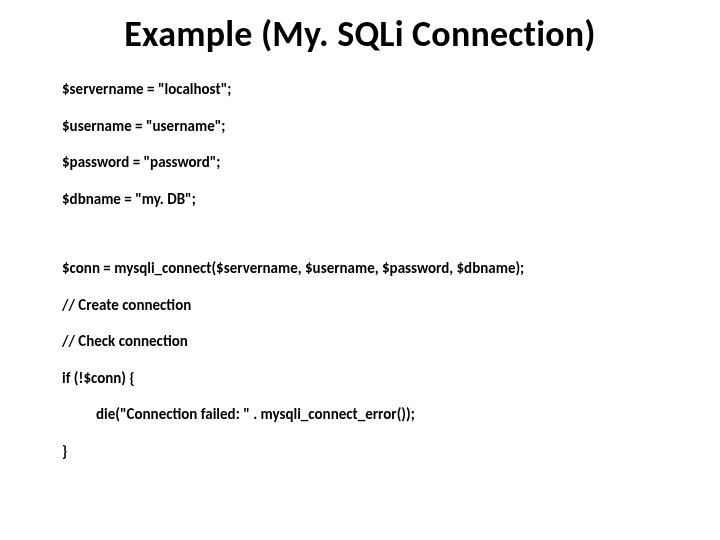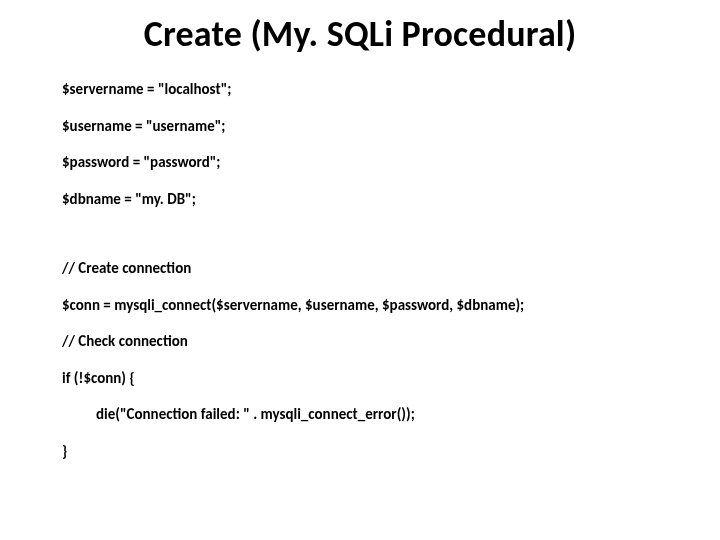--- a/index.html
+++ b/index.html
@@ -32,30 +32,30 @@
     white-space: pre;
   }
   .ind1 { padding-left: 34px; }
   .ind2 { padding-left: 68px; }
   .blank { height: 14px; }
 </style>
 </head>
 <body>
 
 <div class="slide">
-  <div class="title">Create (My. SQLi Procedural)</div>
+  <div class="title">Example (My. SQLi Connection)</div>
 
   <div class="code">
 <div class="ind1">$servername = "localhost";</div>
 <div class="ind1">$username = "username";</div>
 <div class="ind1">$password = "password";</div>
 <div class="ind1">$dbname = "my. DB";</div>
 <div class="blank"></div>
+<div class="ind1">$conn = mysqli_connect($servername, $username, $password, $dbname);</div>
 <div class="ind1">// Create connection</div>
-<div class="ind1">$conn = mysqli_connect($servername, $username, $password, $dbname);</div>
 <div class="ind1">// Check connection</div>
 <div class="ind1">if (!$conn) {</div>
 <div class="ind2">die("Connection failed: " . mysqli_connect_error());</div>
 <div class="ind1">}</div>
 <div class="blank"></div>
 
 
 
 
 

